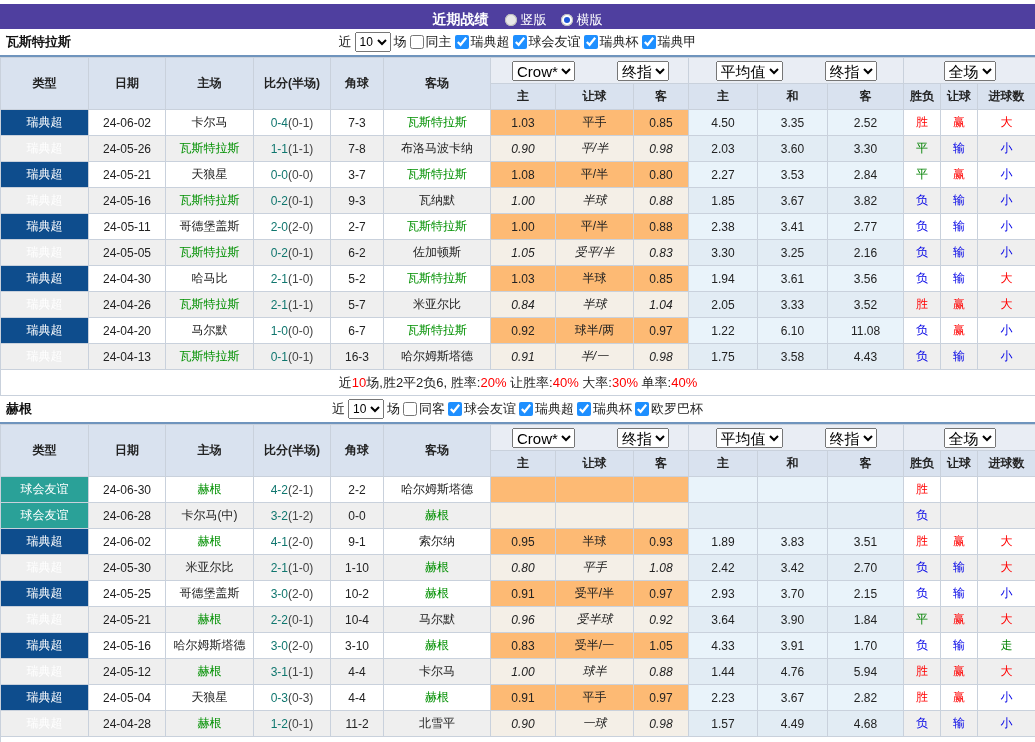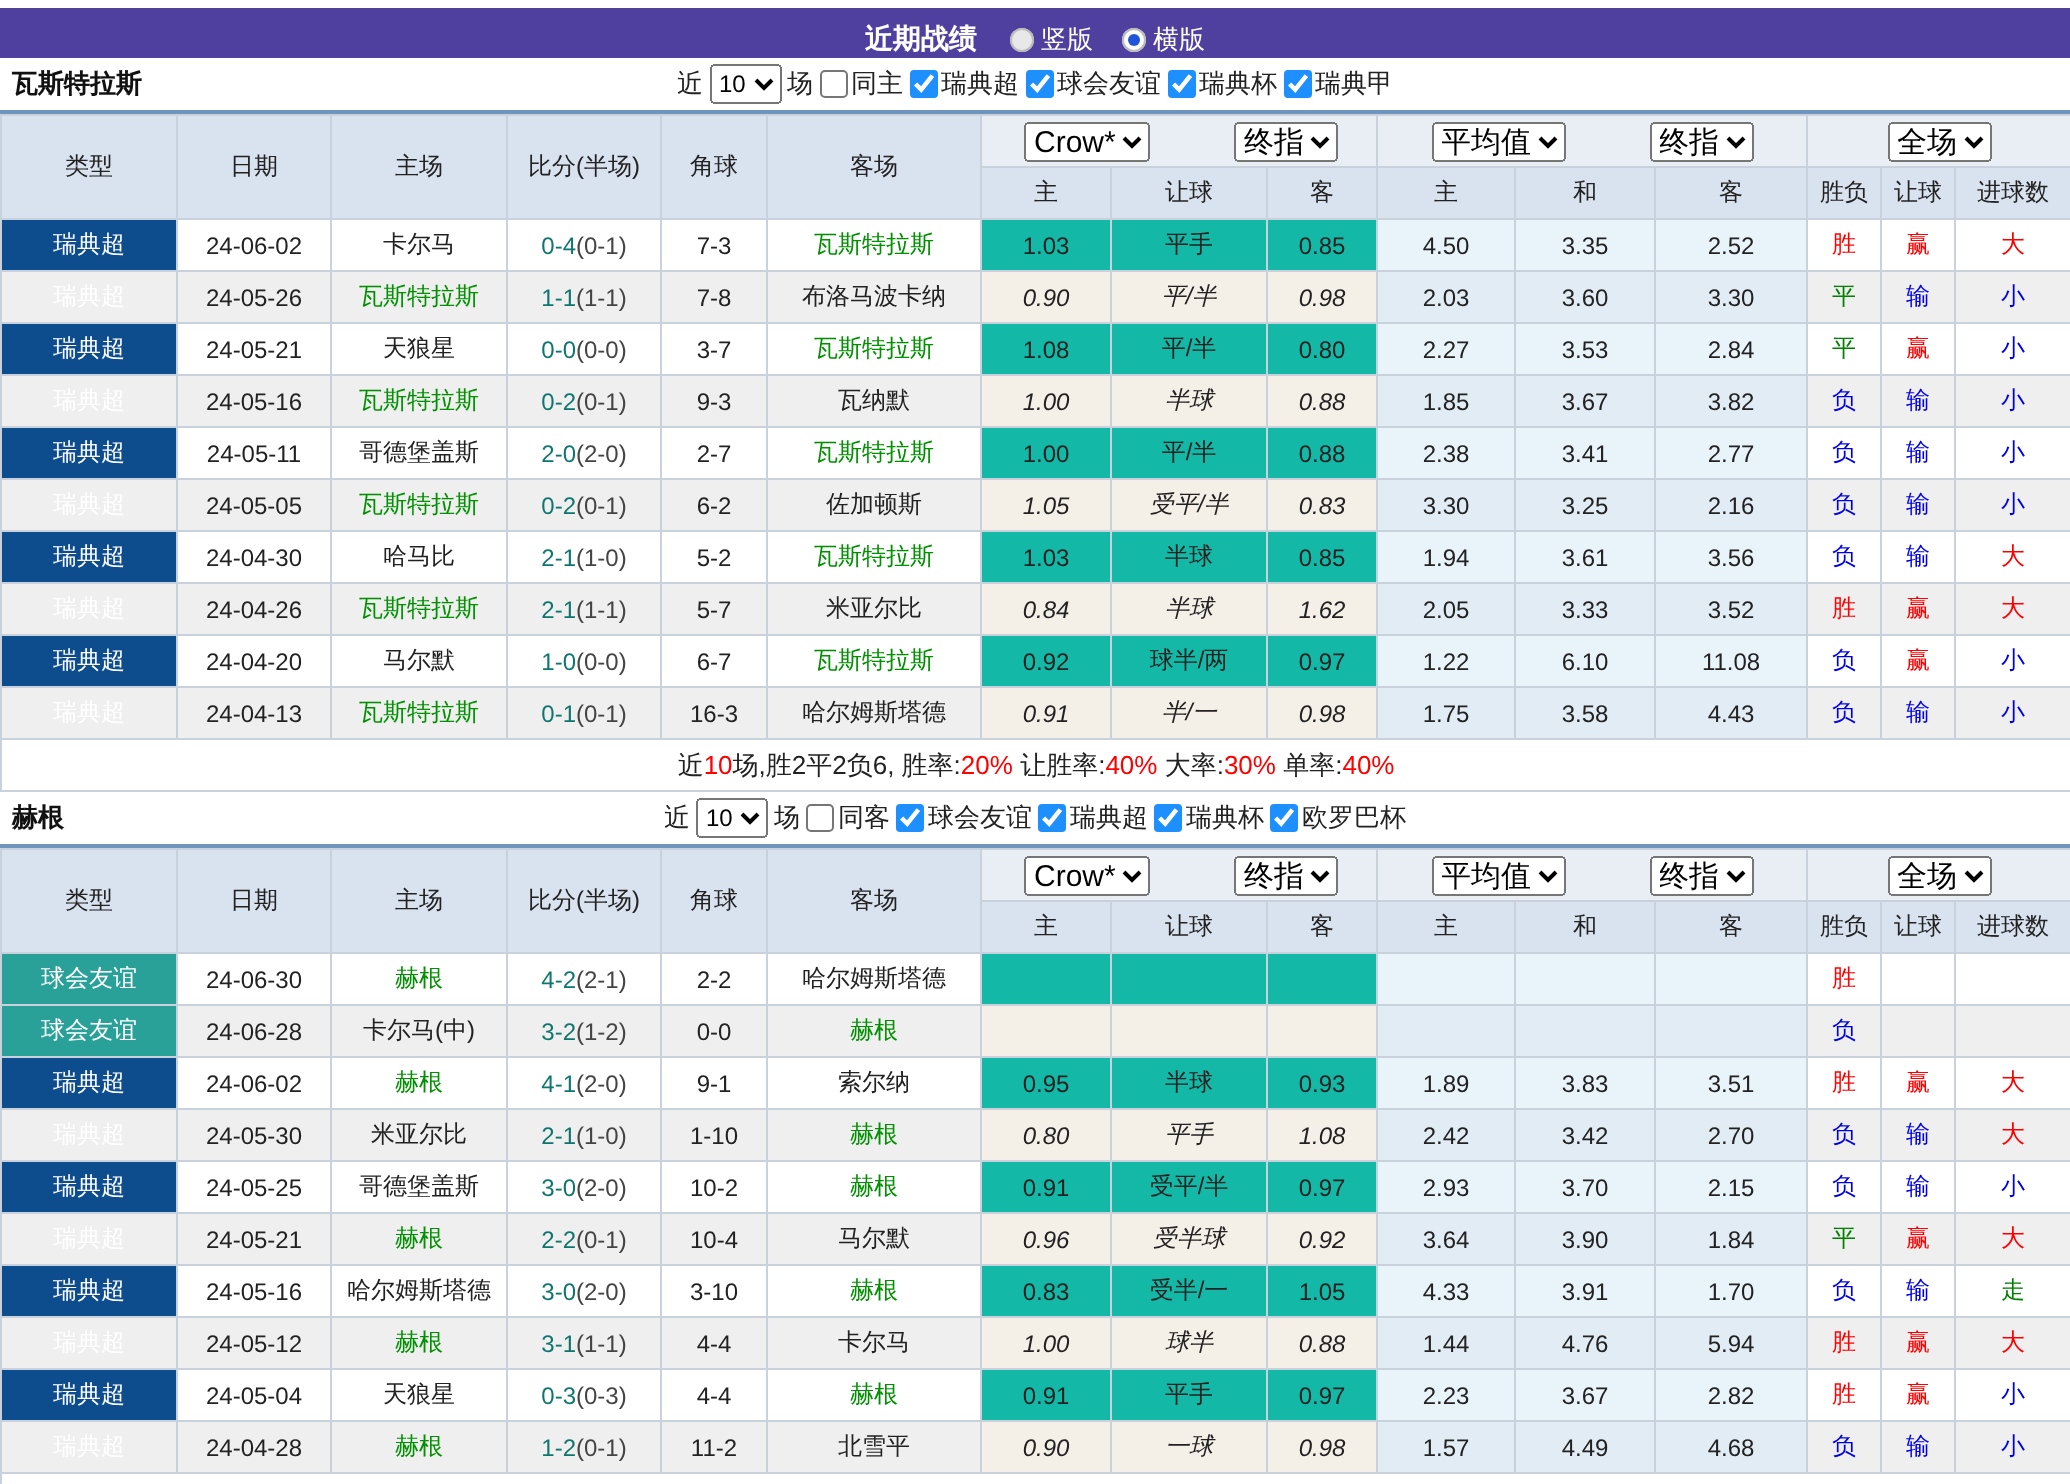--- a/index.html
+++ b/index.html
@@ -15,26 +15,26 @@
   
   .filterbar{position:relative;height:26px;display:flex;align-items:center;border-bottom:2px solid #6f94bd;background:#fff;font-size:13px;color:#222;}
   .teamname{position:absolute;left:6px;font-weight:bold;font-size:13px;color:#111;}
   .filtercenter{margin:0 auto;display:flex;align-items:center;gap:3px;}
   .filtercenter select{font-size:12px;height:20px;}
   .cklab{display:flex;align-items:center;cursor:pointer;gap:1px;}
   .cklab input{width:14px;height:14px;accent-color:#1e8fff;margin:0 1px 0 0;}
   
   table.stats{border-collapse:collapse;table-layout:fixed;width:1035px;font-size:12px;color:#222;}
   table.stats th,table.stats td{border:1px solid #c9d1dc;text-align:center;padding:0;height:25px;overflow:hidden;white-space:nowrap;}
-  th.mainth,th.subth{background:#d9e2ef;font-weight:normal;color:#222;font-size:12px;}
+  th.mainth,th.subth{background:#d9e2ef;font-weight:bold;color:#222;font-size:12px;}
   th.groupth{background:#e9edf4;font-weight:normal;}
   th.subth{height:20px;}
   th.groupth select{font-size:15px;height:20px;margin:0 21px;}
   tr.even td{background:#efefef;}
-  td.ah{background:#14b8a6;}
+  td.ah{background:#fdba74;}
   tr.even td.ah{background:#f4efe7;font-style:italic;}
   td.eu{background:#e9f3fa;}
   tr.even td.eu{background:#e2ecf4;}
   td.badge{color:#fff;background:#0e4d8d;border-top-color:#fff;border-bottom-color:#fff;}
   td.badge.teal{background:#2aa198;}
   .green{color:#009000;}
   .score-ft{color:#0f766e;}
   .score-ht{color:#444;}
   td.res.red,span.r{color:#f00;}
   td.res.blue{color:#0000e6;}
@@ -252,21 +252,21 @@
           </tr>
           <tr class="even">
             <td class="badge">瑞典超</td>
             <td>24-04-26</td>
             <td class="green">瓦斯特拉斯</td>
             <td><span class="score-ft">2-1</span><span class="score-ht">(1-1)</span></td>
             <td>5-7</td>
             <td>米亚尔比</td>
             <td class="ah">0.84</td>
             <td class="ah">半球</td>
-            <td class="ah">1.62</td>
+            <td class="ah">1.04</td>
             <td class="eu">2.05</td>
             <td class="eu">3.33</td>
             <td class="eu">3.52</td>
             <td class="res red">胜</td>
             <td class="res red">赢</td>
             <td class="res red">大</td>
           </tr>
           <tr class="odd">
             <td class="badge">瑞典超</td>
             <td>24-04-20</td>

